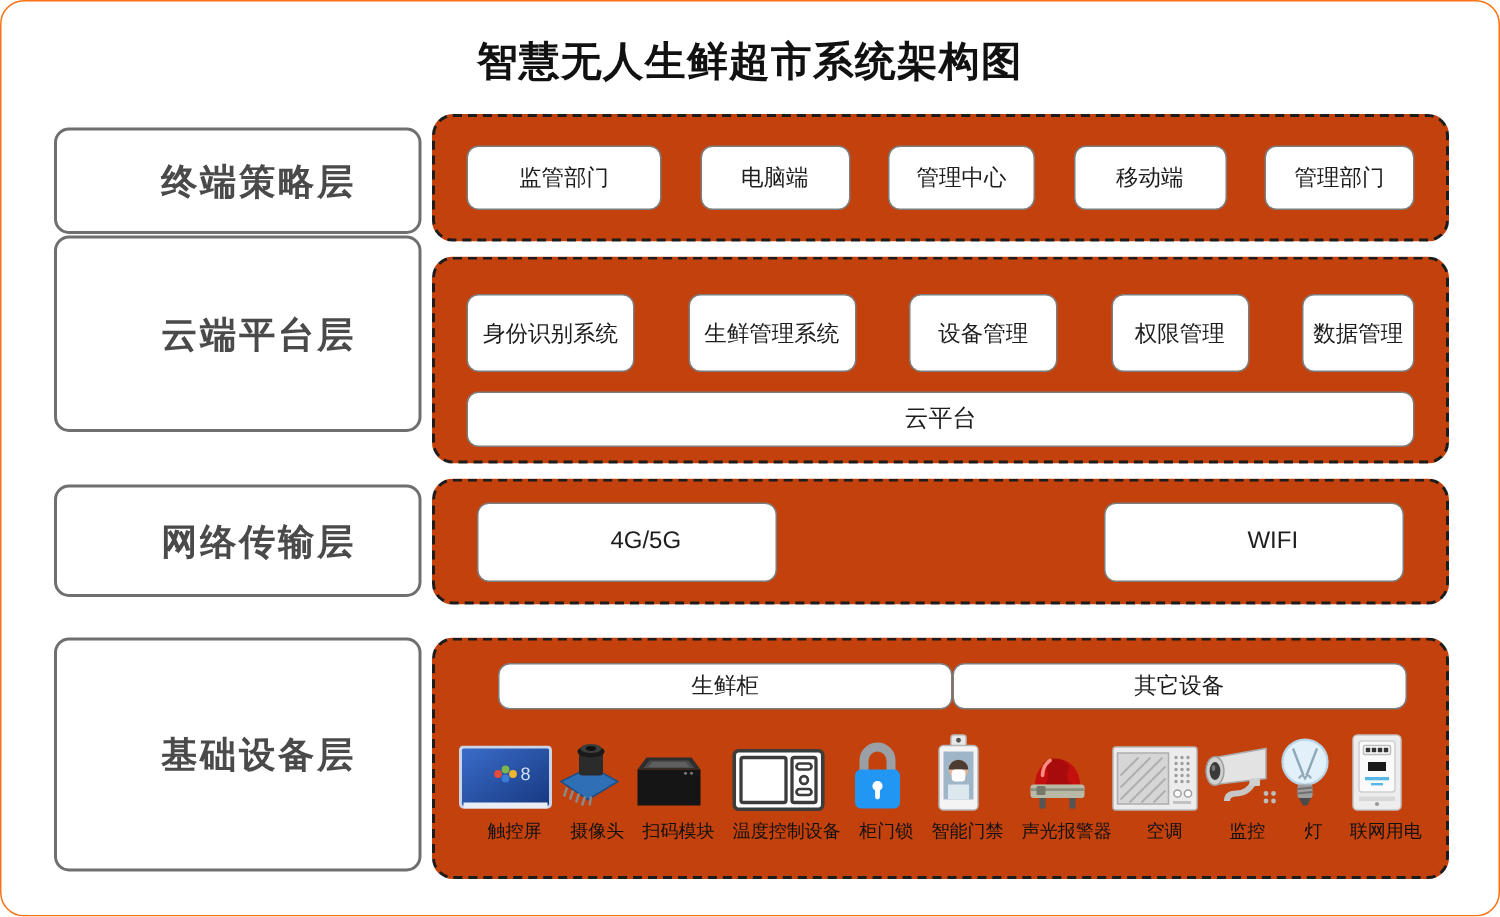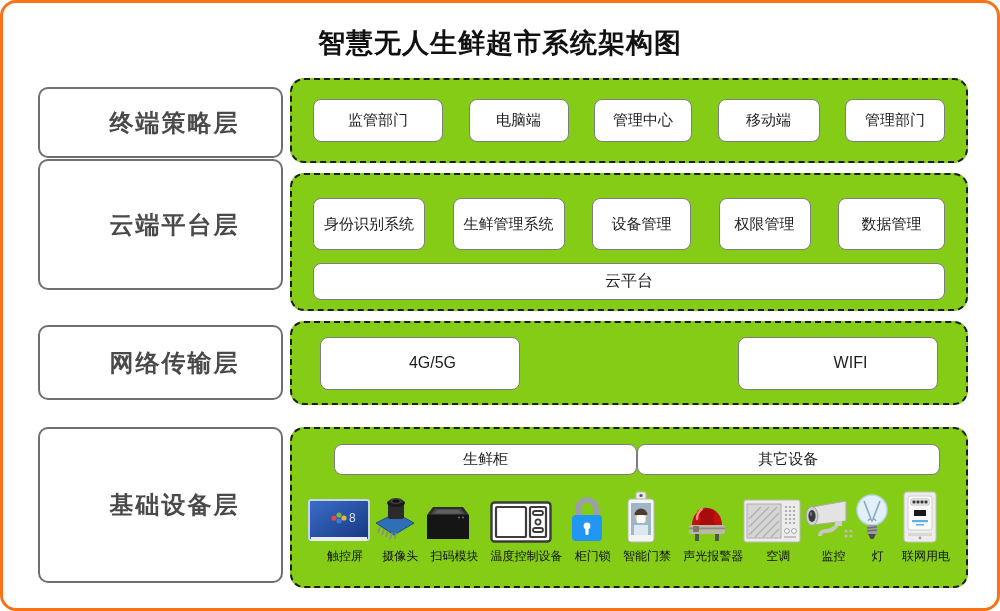--- a/index.html
+++ b/index.html
@@ -5,21 +5,21 @@
   * { margin:0; padding:0; box-sizing:border-box; }
   body {
     background:#ffffff;
     font-family:"Liberation Sans","DejaVu Sans",sans-serif;
     color:#222;
   }
   .canvas {
     position:relative;
     width:1000px; height:611px;
     background:#fff;
-    border:3px solid #f97316;
+    border:1px solid #f97316;
     border-radius:16px;
     overflow:hidden;
   }
   .title {
     position:absolute; top:22px; left:0; width:100%;
     text-align:center;
     font-size:27px; font-weight:bold; color:#111;
     letter-spacing:1px;
   }
   .layer-label {
@@ -27,40 +27,40 @@
     border:2px solid #6f6f6f; border-radius:10px;
     display:flex; align-items:center; justify-content:center;
     font-size:24px; font-weight:bold; color:#4a4a4a;
     letter-spacing:2px;
     background:#fff;
     padding-left:28px;
   }
   .dashed-container {
     position:absolute; left:287px; width:678px;
     border:2px dashed #1c1c1c; border-radius:14px;
-    background:#84cc16;
+    background:#c2410c;
   }
   .box {
     border:1.4px solid #7d7d7d; border-radius:8px;
     display:flex; align-items:center; justify-content:center;
     font-size:15px; color:#1d1d1d;
     background:#fff; white-space:nowrap;
   }
   
   .row1-label { top:84px; height:71px; }
   .row1-dash  { top:75px; height:85px; display:flex; align-items:center;
                 justify-content:space-between; padding:0 21px; }
   .row1-dash .box { height:43px; }
   .b-w130{width:130px} .b-w100{width:100px} .b-w98{width:98px} .b-w102{width:102px}
   
   .row2-label { top:156px; height:131px; }
   .row2-dash  { top:170px; height:138px; padding:23px 21px 0; }
   .row2-top { display:flex; justify-content:space-between; }
   .row2-top .box { height:52px;font-family:Liberation Serif, serif; }
-  .b-w112{width:112px} .b-w99{width:99px} .b-w92{width:92px} .b-w97{width:107px}
+  .b-w112{width:112px} .b-w99{width:99px} .b-w92{width:92px} .b-w97{width:75px}
   .platform-box { height:37px; margin-top:13px; font-size:16px; }
   
   .row3-label { top:322px; height:75px; }
   .row3-dash  { top:318px; height:84px; display:flex; align-items:center;
                 justify-content:space-between; padding:0 28px; }
   .row3-dash .box { height:53px; font-size:16px;padding-left:25px; }
   .b-w200{width:200px} .b-w175{width:175px}
   
   .row4-label { top:424px; height:156px; }
   .row4-dash  { top:424px; height:161px; padding:15px 14px 0; }

